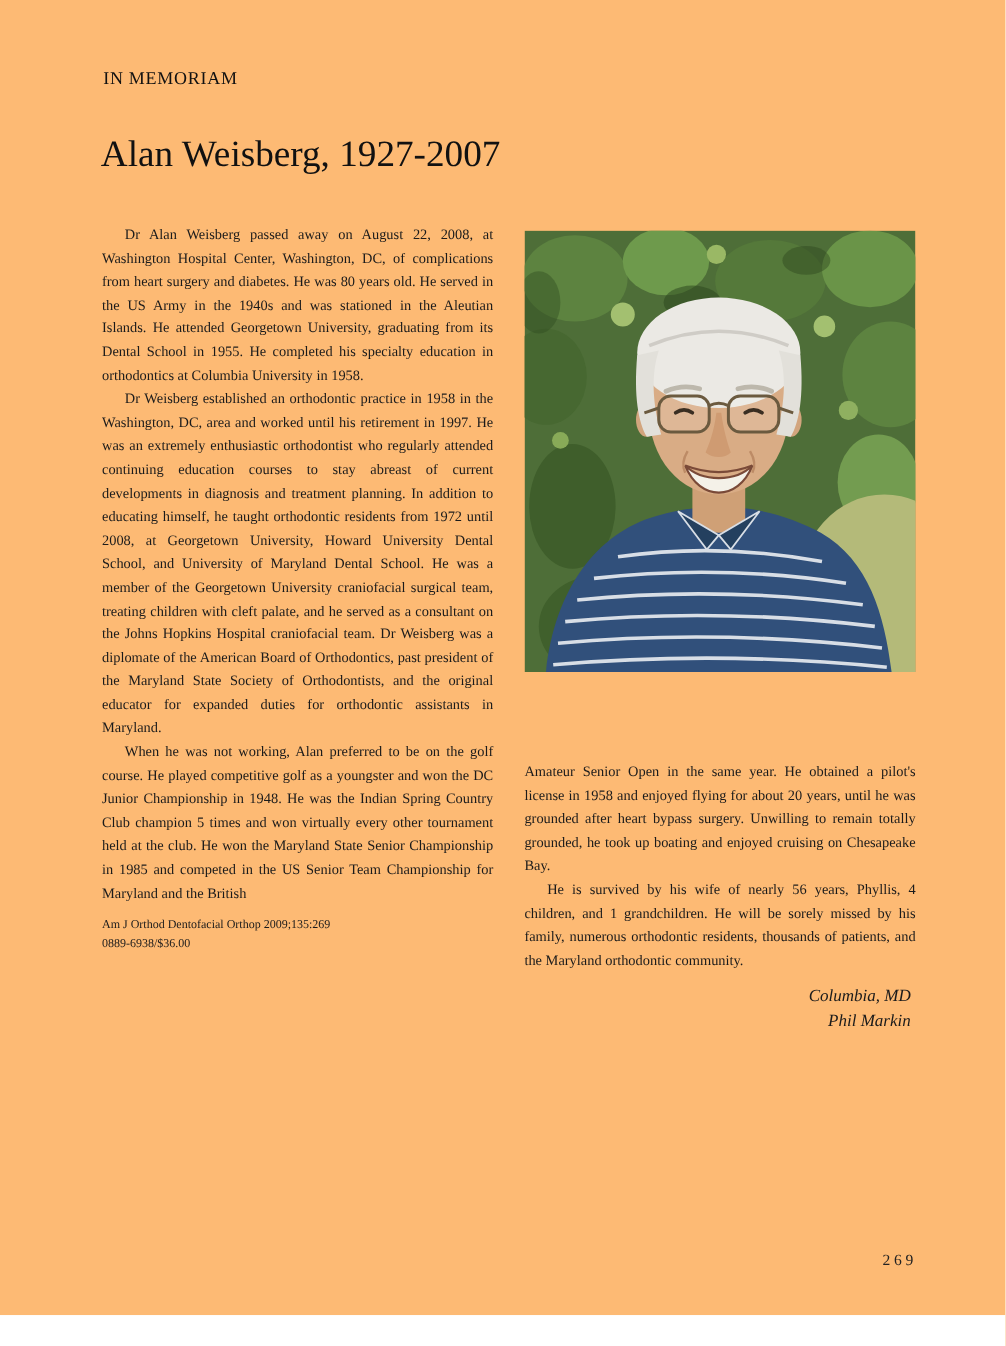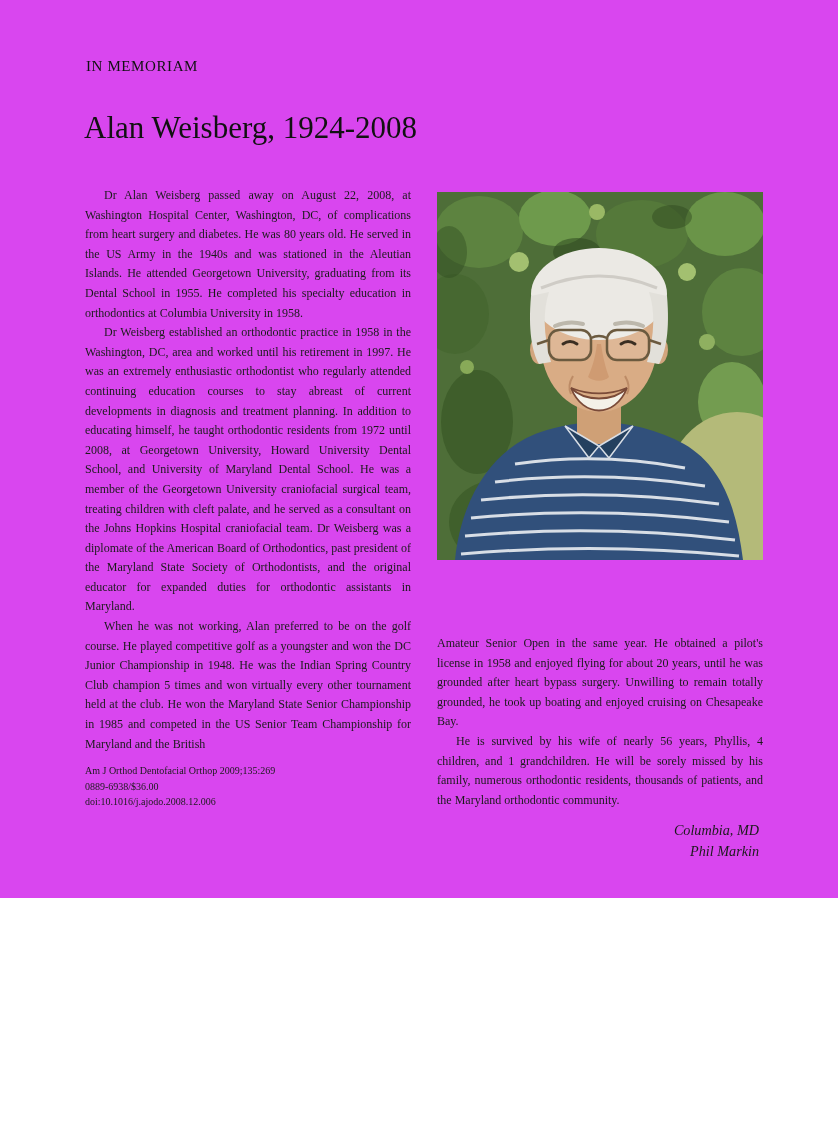--- a/index.html
+++ b/index.html
@@ -3,22 +3,22 @@
 <meta charset="utf-8">
 <style>
   html, body {
     margin: 0;
     padding: 0;
     background: #ffffff;
   }
   .page {
     position: relative;
     width: 838px;
-    height: 898px;
-    background: #d946ef;
+    height: 1096px;
+    background: #fdba74;
     font-family: "Liberation Serif", "DejaVu Serif", serif;
     color: #1b1b1b;
     overflow: hidden;
   }
   .section-heading {
     position: absolute;
     left: 86px;
     top: 58px;
     font-size: 15px;
     letter-spacing: 0.6px;
@@ -86,30 +86,29 @@
     text-align: right;
   }
 </style>
 </head>
 <body>
 
 <div class="page">
 
   <div class="section-heading">IN MEMORIAM</div>
 
-  <h1 class="article-title">Alan Weisberg, 1924-2008</h1>
+  <h1 class="article-title">Alan Weisberg, 1927-2007</h1>
 
   <div class="col-left">
     <p class="body-par indent">Dr Alan Weisberg passed away on August 22, 2008, at Washington Hospital Center, Washington, DC, of complications from heart surgery and diabetes. He was 80 years old. He served in the US Army in the 1940s and was stationed in the Aleutian Islands. He attended Georgetown University, graduating from its Dental School in 1955. He completed his specialty education in orthodontics at Columbia University in 1958.</p>
     <p class="body-par indent">Dr Weisberg established an orthodontic practice in 1958 in the Washington, DC, area and worked until his retirement in 1997. He was an extremely enthusiastic orthodontist who regularly attended continuing education courses to stay abreast of current developments in diagnosis and treatment planning. In addition to educating himself, he taught orthodontic residents from 1972 until 2008, at Georgetown University, Howard University Dental School, and University of Maryland Dental School. He was a member of the Georgetown University craniofacial surgical team, treating children with cleft palate, and he served as a consultant on the Johns Hopkins Hospital craniofacial team. Dr Weisberg was a diplomate of the American Board of Orthodontics, past president of the Maryland State Society of Orthodontists, and the original educator for expanded duties for orthodontic assistants in Maryland.</p>
     <p class="body-par indent">When he was not working, Alan preferred to be on the golf course. He played competitive golf as a youngster and won the DC Junior Championship in 1948. He was the Indian Spring Country Club champion 5 times and won virtually every other tournament held at the club. He won the Maryland State Senior Championship in 1985 and competed in the US Senior Team Championship for Maryland and the British</p>
     <div class="footnote">
       <div>Am J Orthod Dentofacial Orthop 2009;135:269</div>
       <div>0889-6938/$36.00</div>
-      <div>doi:10.1016/j.ajodo.2008.12.006</div>
     </div>
   </div>
 
   <div class="col-right">
 
     <div class="photo-frame" role="img" aria-label="Outdoor portrait of Alan Weisberg, an elderly man with white hair and glasses, smiling, wearing a navy and white striped polo shirt in front of green foliage">
       <svg width="326" height="368" viewBox="0 0 326 368">
 
         <rect width="326" height="368" fill="#4e6e38"></rect>
         <ellipse cx="42" cy="40" rx="44" ry="36" fill="#5d8340"></ellipse>

